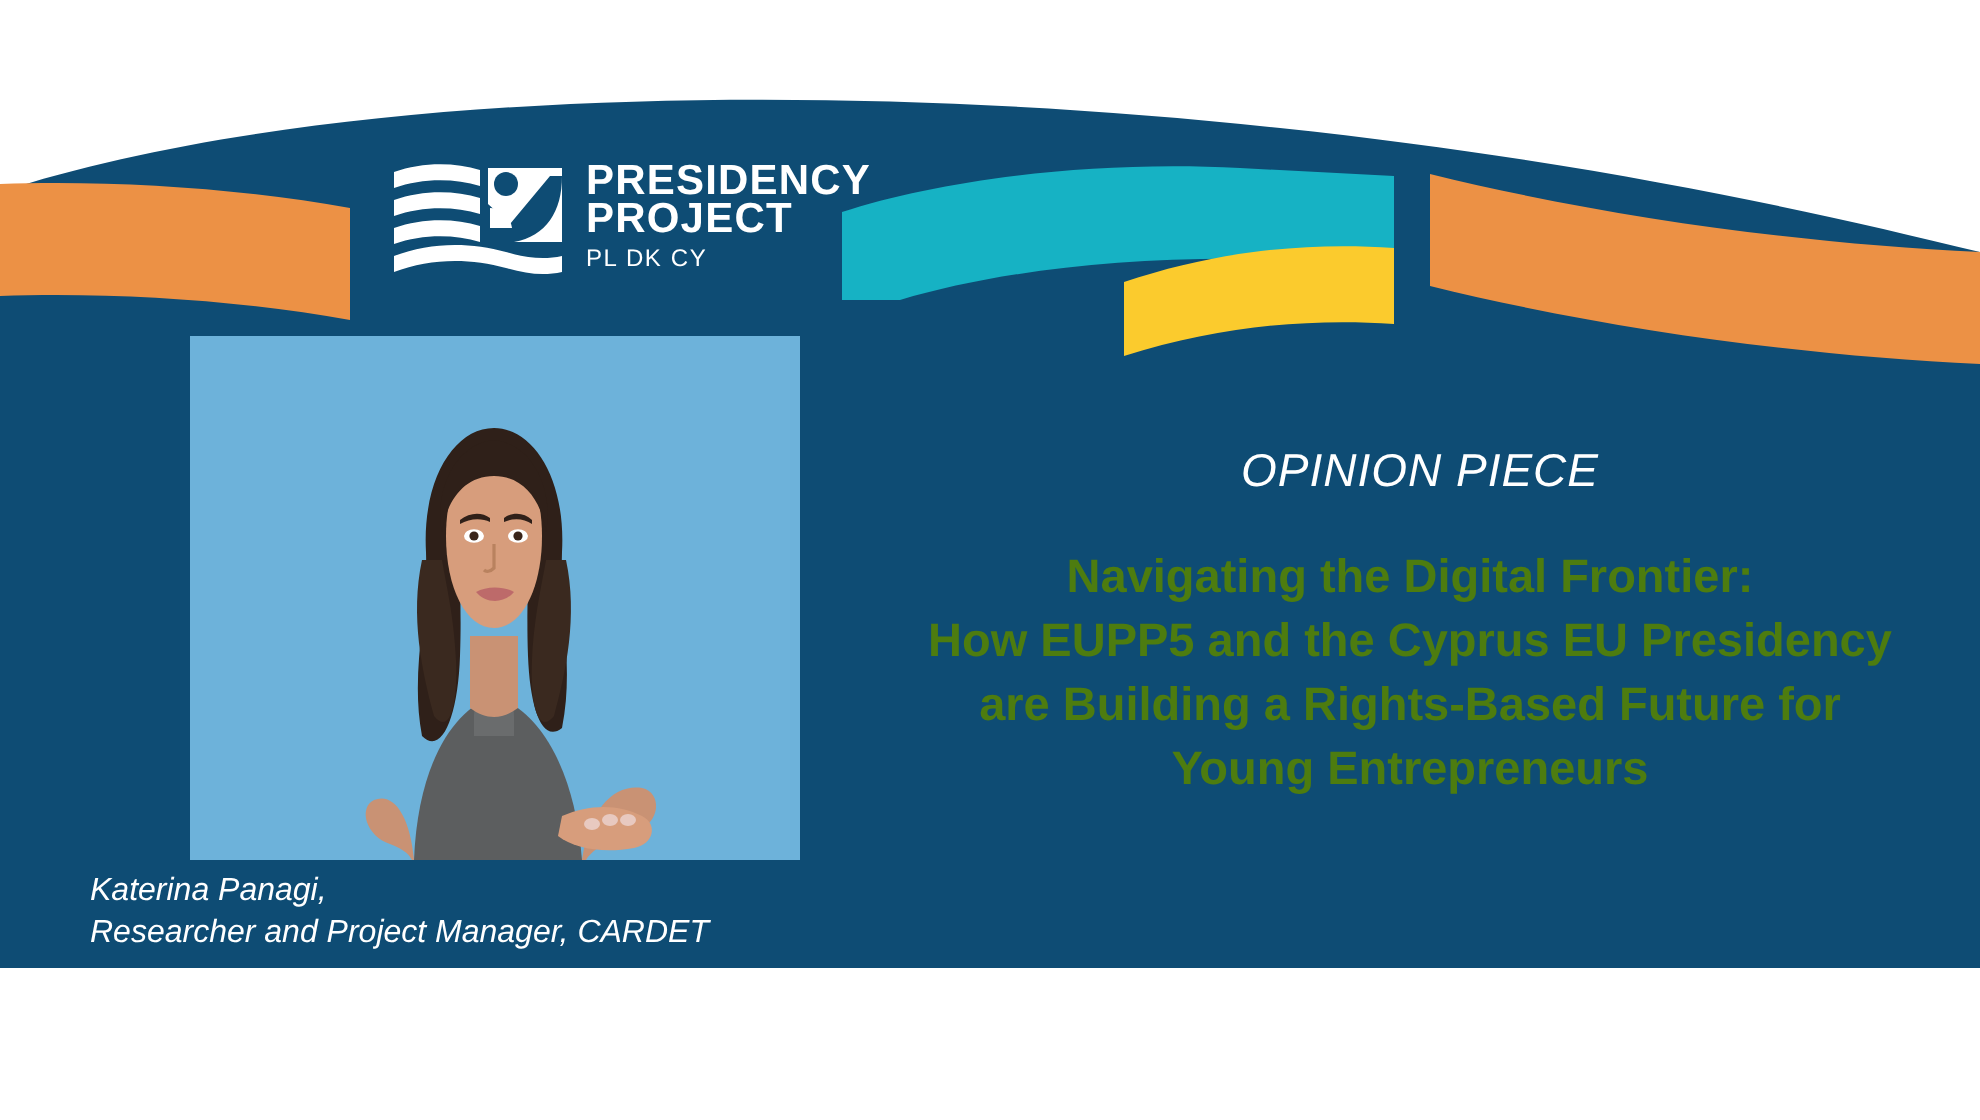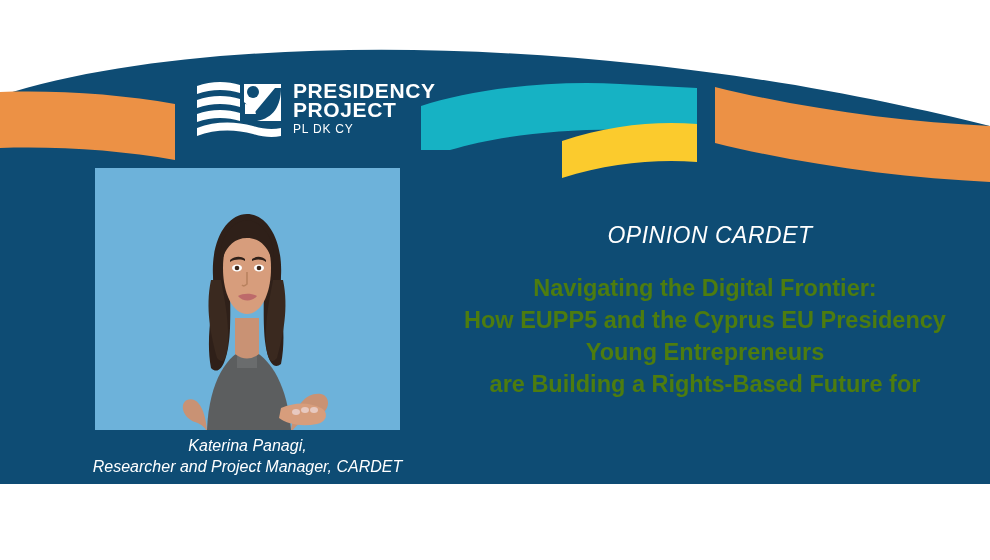--- a/index.html
+++ b/index.html
@@ -60,21 +60,20 @@
     overflow:hidden;
     z-index:5;
   }
   #portrait-svg { position:absolute; left:0; top:0; width:305px; height:262px; }
 
   
   #caption {
     position:absolute;
     left:45px; top:435px;
     width:405px;
-    text-align:center;
     color:#ffffff;
     font-style:italic;
     font-size:16px;
     line-height:21px;
     z-index:6;
   }
 
   
   #eyebrow {
     position:absolute;
@@ -199,27 +198,27 @@
       <ellipse cx="210" cy="242" rx="4" ry="3" fill="#e8c9c0"></ellipse>
       <ellipse cx="219" cy="242" rx="4" ry="3" fill="#e8c9c0"></ellipse>
     </svg>
   </div>
 
   <div id="caption">
     <div>Katerina Panagi,</div>
     <div>Researcher and Project Manager, CARDET</div>
   </div>
 
-  <div id="eyebrow">OPINION CARDET</div>
+  <div id="eyebrow">OPINION PIECE</div>
 
   <div id="headline">
     <span class="hl">Navigating the Digital Frontier:</span>
     <span class="hl">How EUPP5 and the Cyprus EU Presidency</span>
+    <span class="hl">are Building a Rights-Based Future for</span>
     <span class="hl">Young Entrepreneurs</span>
-    <span class="hl">are Building a Rights-Based Future for</span>
   </div>
 
   <div id="footer">
 
     
 
     
 
   </div>
 

